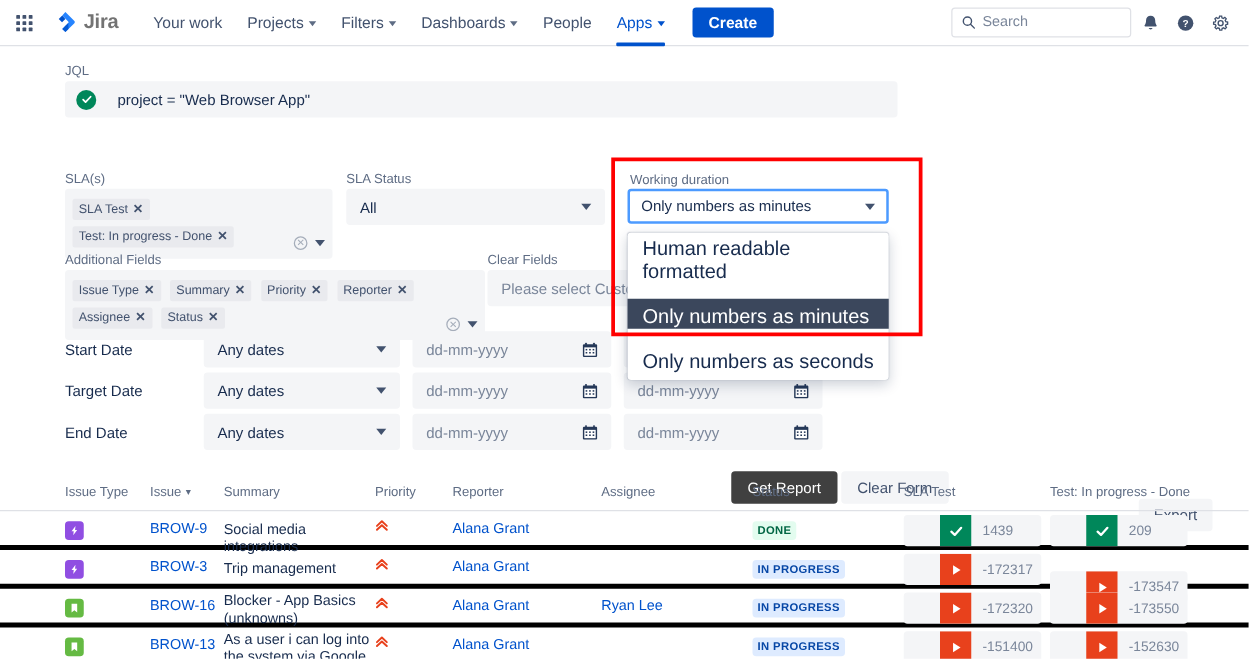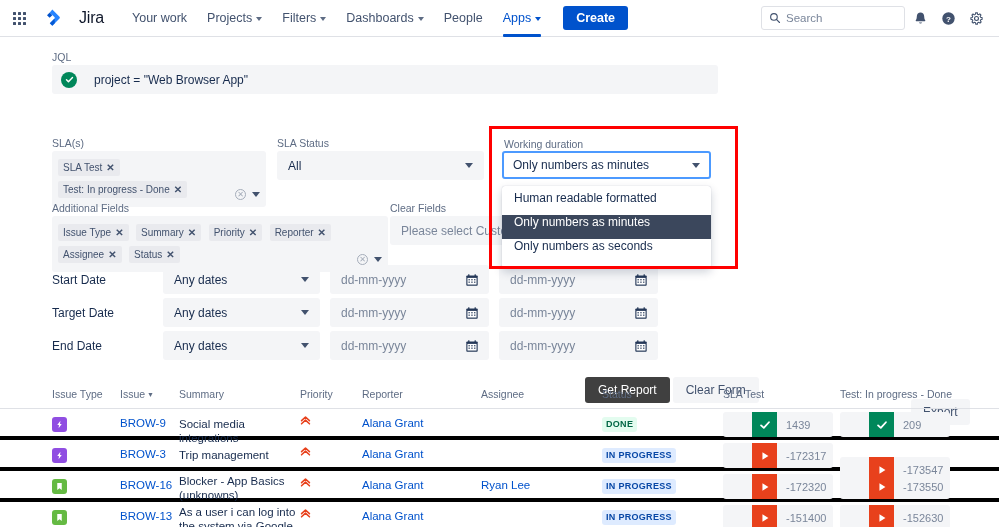--- a/index.html
+++ b/index.html
@@ -27,21 +27,21 @@
   }
   .grid-icon .g {
     display: grid; grid-template-columns: repeat(3, 3px);
     grid-template-rows: repeat(3, 3px); gap: 2px;
   }
   .grid-icon .g i { background: #42526e; width: 3px; height: 3px; border-radius: 0.5px; display:block; }
 
   .brand { display: flex; align-items: center; margin-left: 10px; cursor: pointer; }
   .brand-logo { width: 20px; height: 20px; margin-right: 5px; }
   .brand-name {
-    font-size: 16px; font-weight: 400; color: #0f172a; letter-spacing: -0.2px; margin-left: 12px;
+    font-size: 16px; font-weight: 700; color: #737373; letter-spacing: -0.2px;
   }
 
   .navitems { display: flex; align-items: center; margin-left: 18px; height: 37px; }
   .navitem {
     position: relative; display: flex; align-items: center; gap: 4px;
     height: 37px; padding: 0 10px;
     font-size: 12.5px; color: #42526e; cursor: pointer; white-space: nowrap;
   }
   .navitem.active { color: #0052cc; font-weight: 400; }
   .navitem.active::after {
@@ -136,22 +136,22 @@
     display: flex; align-items: center; justify-content: space-between;
     padding: 0 9px; font-size: 12px; color: #172b4d; cursor: pointer;
   }
   .wd-menu {
     position: absolute; left: 502px; top: 149px; width: 209px;
     background: #fff; border-radius: 3px;
     box-shadow: 0 4px 10px rgba(9,30,66,0.20), 0 0 1px rgba(9,30,66,0.28);
     padding: 5px 0; z-index: 40;
   }
   .wd-opt {
-    height: 24px; display: flex; align-items: flex-start; padding: 0 12px;
-    font-size: 12px; color: #172b4d; cursor: pointer;
+    height: 24px; display: flex; align-items: flex-end; padding: 0 12px;
+    font-size: 16px; color: #172b4d; cursor: pointer; margin-top: 12px;
   }
   .wd-opt.selected { background: #3b475c; color: #fff; }
 
   .red-box {
     position: absolute; left: 489px; top: 89px; width: 249px; height: 143px;
     border: 3px solid #ff0000; z-index: 50; pointer-events: none; background: transparent;
   }
 
   
   .af-label { position: absolute; left: 52px; top: 165px; }

